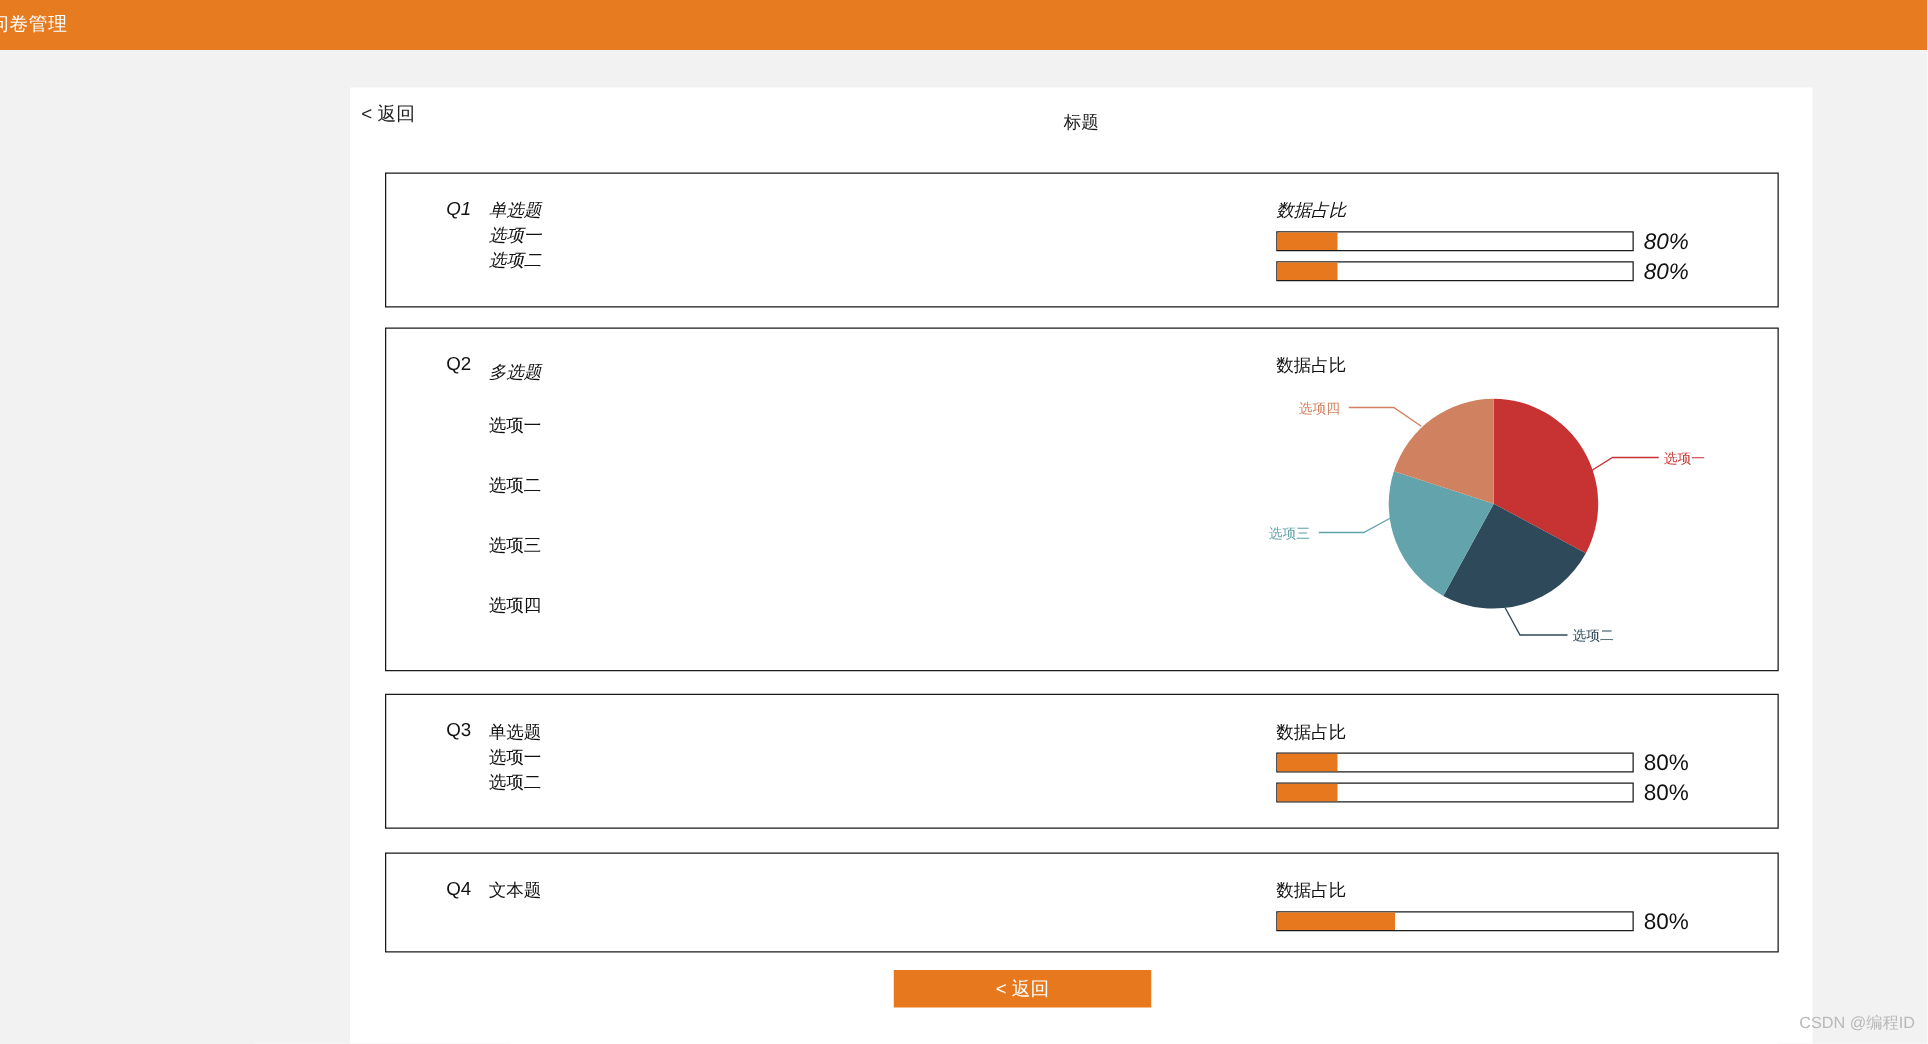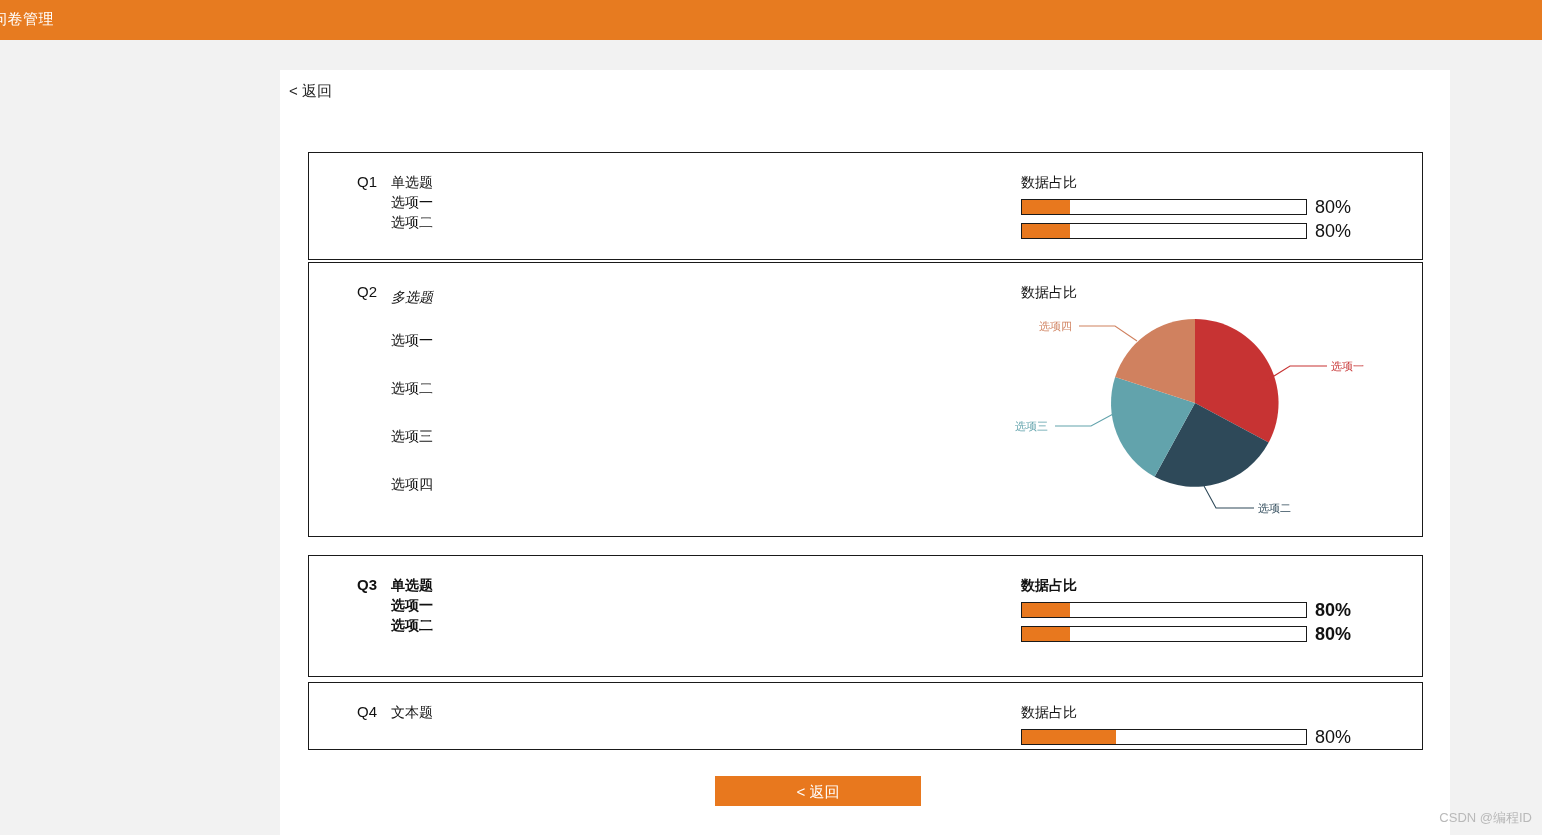--- a/index.html
+++ b/index.html
@@ -190,22 +190,23 @@
 </head>
 <body>
 
 <div class="appbar">
   <div class="appbar-title">问卷管理</div>
 </div>
 
 <div class="panel">
 
   <div class="back-link">&lt; 返回</div>
-
-  <div class="qcard" style="top:82px;height:108px;">
+  <div class="doc-title">标题</div>
+
+  <div class="qcard" style="top:68px;height:108px;font-style:italic;">
     <div class="qnum" style="top:20px;">Q1</div>
     <div class="qtext" style="top:21px;">单选题</div>
     <div class="qopt" style="top:41px;">选项一</div>
     <div class="qopt" style="top:61px;">选项二</div>
 
     <div class="stats-title" style="top:21px;">数据占比</div>
 
     <div class="bar-row" style="top:46px;">
       <div class="bar-track">
         <div class="bar-fill" style="width:17%"></div>
@@ -248,21 +249,21 @@
         <polyline points="168,38 146,23 110,23" fill="none" stroke="#d0815f" stroke-width="1.1"></polyline>
       </svg>
 
       <div class="pie-label" style="left:362px; top:56px; color:#c73333;">选项一</div>
       <div class="pie-label" style="left:289px; top:198px; color:#2e4959;">选项二</div>
       <div class="pie-label" style="left:46px; top:116px; color:#62a3ac;">选项三</div>
       <div class="pie-label" style="left:70px; top:16px; color:#d0815f;">选项四</div>
     </div>
   </div>
 
-  <div class="qcard" style="top:485px;height:122px;font-weight:bold;">
+  <div class="qcard" style="top:485px;height:108px;">
     <div class="qnum" style="top:20px;">Q3</div>
     <div class="qtext" style="top:21px;">单选题</div>
     <div class="qopt" style="top:41px;">选项一</div>
     <div class="qopt" style="top:61px;">选项二</div>
 
     <div class="stats-title" style="top:21px;">数据占比</div>
 
     <div class="bar-row" style="top:46px;">
       <div class="bar-track">
         <div class="bar-fill" style="width:17%"></div>
@@ -271,21 +272,21 @@
     </div>
 
     <div class="bar-row" style="top:70px;">
       <div class="bar-track">
         <div class="bar-fill" style="width:17%"></div>
       </div>
       <div class="bar-label">80%</div>
     </div>
   </div>
 
-  <div class="qcard" style="top:612px;height:68px;padding-left:47px;">
+  <div class="qcard" style="top:612px;height:80px;padding-left:47px;">
     <div class="qnum" style="top:20px;">Q4</div>
     <div class="qtext" style="top:21px;">文本题</div>
 
     <div class="stats-title" style="top:21px;">数据占比</div>
 
     <div class="bar-row" style="top:46px;">
       <div class="bar-track">
         <div class="bar-fill" style="width:33%"></div>
       </div>
       <div class="bar-label">80%</div>

